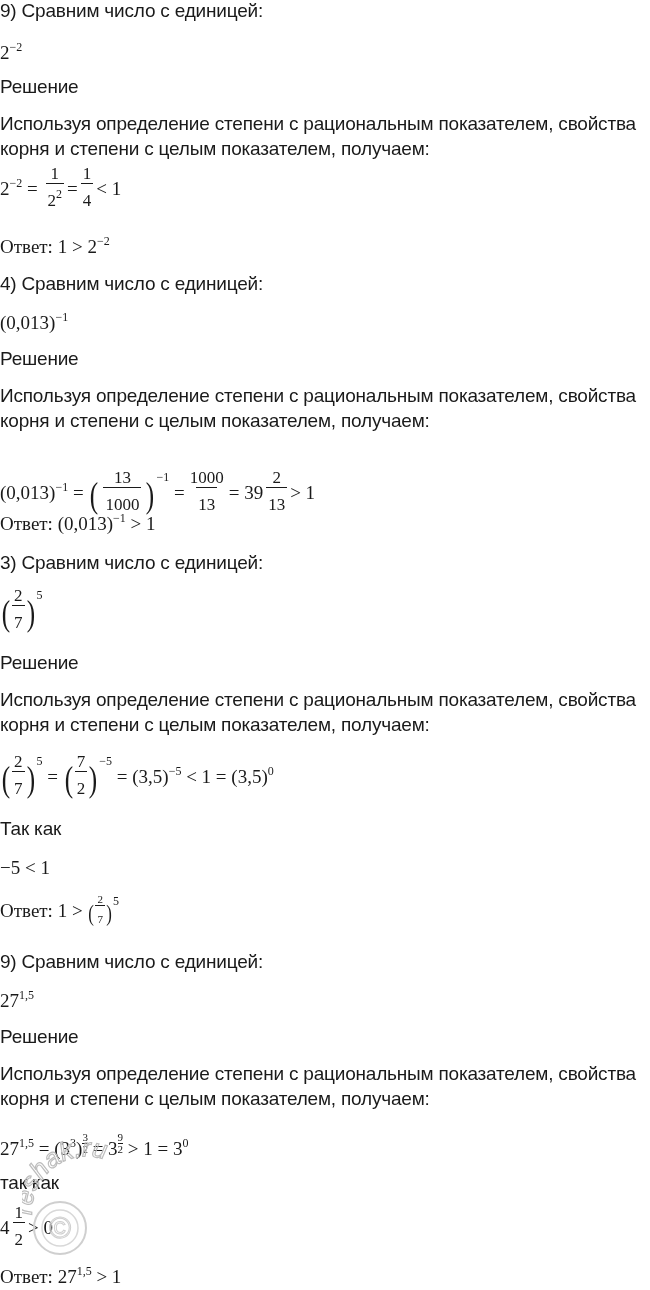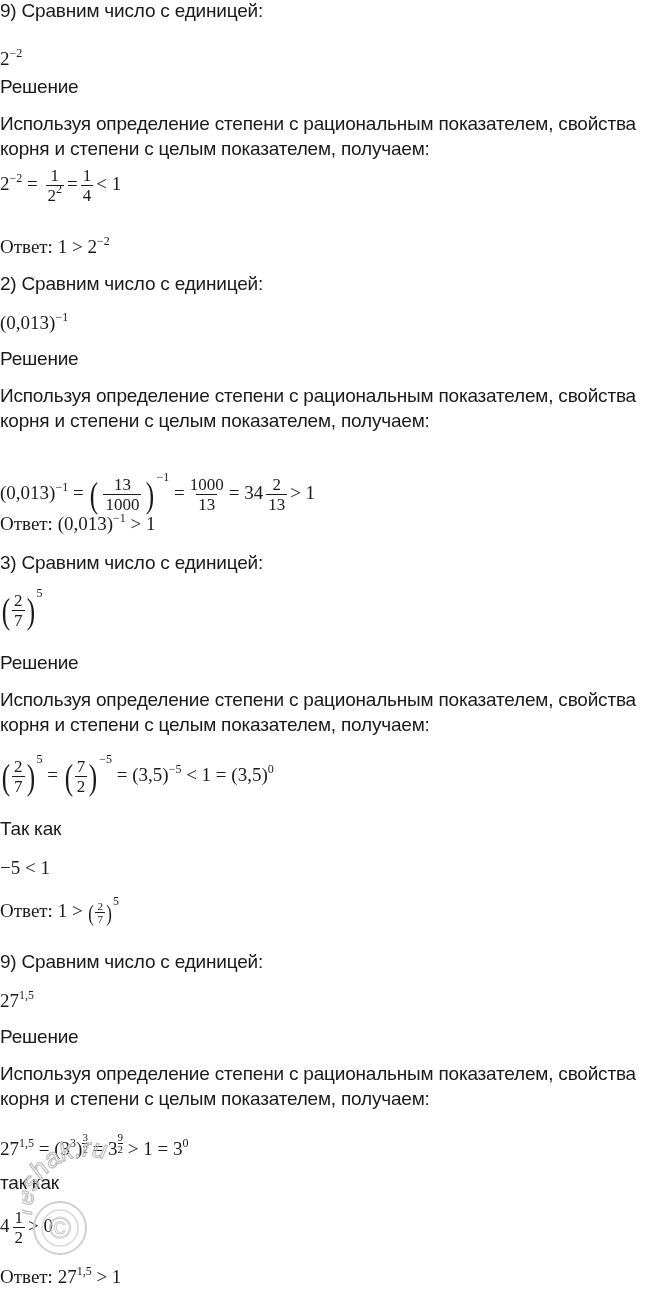--- a/index.html
+++ b/index.html
@@ -4,34 +4,34 @@
 <style>
   html, body { margin: 0; padding: 0; background: #ffffff; }
   body { width: 650px; height: 1290px; position: relative; overflow: hidden;
          font-family: "DejaVu Serif", "Liberation Serif", serif; color: #1a1a1a; }
   .line { position: absolute; left: 0; white-space: nowrap; font-size: 18px; line-height: 22px; }
   .text { font-family: "Liberation Sans", "DejaVu Sans", sans-serif; font-size: 19px; letter-spacing: -0.2px; }
   .math { font-family: "Liberation Serif", "DejaVu Serif", serif; font-size: 19px; }
   sup { font-size: 12px; vertical-align: 8px; line-height: 0; }
   .frac { display: inline-flex; flex-direction: column; align-items: center; vertical-align: middle; margin: 0 3px; font-size: 17px; line-height: 19px; }
   .frac .num { padding: 0 2px; }
-  .frac .den { border-top: 1.2px solid #1a1a1a; padding: 0 2px; }
+  .frac .den { border-top: 1.2px solid #1a1a1a; padding: 7px 2px; }
   .frac.small { font-size: 11px; line-height: 12px; }
   .frac.small .den { border-top-width: 1px; }
   .paren { font-size: 36px; line-height: 36px; vertical-align: middle; font-weight: 100; transform: scaleX(0.7); display: inline-block; }
   .paren.sm { font-size: 24px; line-height: 24px; }
   .supfrac { display: inline-flex; flex-direction: column; align-items: center; vertical-align: 14px; font-size: 11px; line-height: 11px; }
   .supfrac .den { border-top: 1px solid #1a1a1a; }
   .watermark { position: absolute; left: 22px; top: 1140px; width: 130px; height: 130px; pointer-events: none; }
 </style>
 </head>
 <body>
 
 <div class="line text" style="top:0px">9) Сравним число с единицей:</div>
-<div class="line math" style="top:48px">
+<div class="line math" style="top:42px">
   <span>2</span><sup>−2</sup>
 </div>
 <div class="line text" style="top:76px">Решение</div>
 <div class="line text" style="top:113px">Используя определение степени с рациональным показателем, свойства</div>
 <div class="line text" style="top:138px">корня и степени с целым показателем, получаем:</div>
 <div class="line math" style="top:164px; line-height:40px">
   <span>2</span><sup>−2</sup>
   <span>=</span>
   <span class="frac">
       <span class="num">1</span>
@@ -40,38 +40,38 @@
       <span class="num">1</span>
       <span class="den">4</span>
     </span><span>&lt; 1</span>
 </div>
 <div class="line math" style="top:236px">
   <span>Ответ:</span>
   <span>1 &gt;</span>
   <span>2</span><sup>−2</sup>
 </div>
 
-<div class="line text" style="top:273px">2) Сравним число с единицей:</div>
+<div class="line text" style="top:273px">4) Сравним число с единицей:</div>
 <div class="line math" style="top:312px">
   <span>(0,013)</span><sup>−1</sup>
 </div>
 <div class="line text" style="top:348px">Решение</div>
 <div class="line text" style="top:385px">Используя определение степени с рациональным показателем, свойства</div>
 <div class="line text" style="top:410px">корня и степени с целым показателем, получаем:</div>
 <div class="line math" style="top:468px; line-height:50px">
   <span>(0,013)</span><sup>−1</sup> =
   <span class="paren">(</span><span class="frac">
       <span class="num">13</span>
       <span class="den">1000</span>
     </span><span class="paren">)</span><sup style="vertical-align:18px">−1</sup>
   =<span class="frac">
       <span class="num">1000</span>
       <span class="den">13</span>
     </span>=
-  <span>34</span><span class="frac">
+  <span>39</span><span class="frac">
       <span class="num">2</span>
       <span class="den">13</span>
     </span><span>&gt; 1</span>
 </div>
 <div class="line math" style="top:513px">
   <span>Ответ:</span>
   <span>(0,013)</span><sup>−1</sup>
   <span>&gt; 1</span>
 </div>
 

